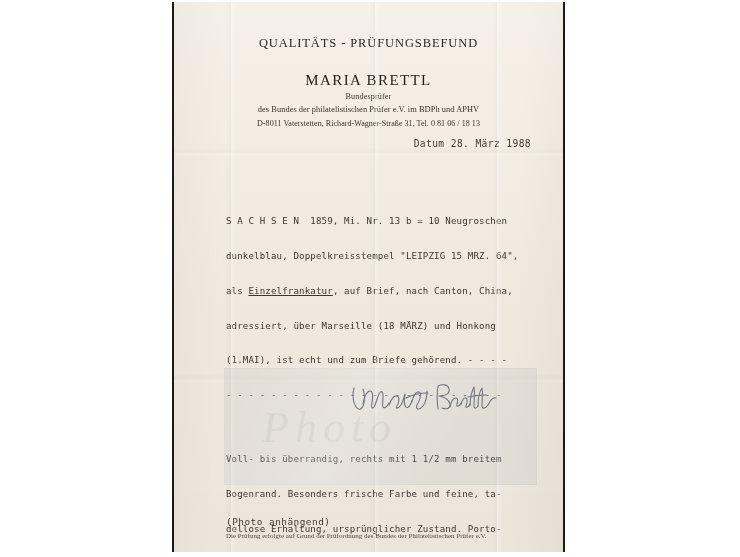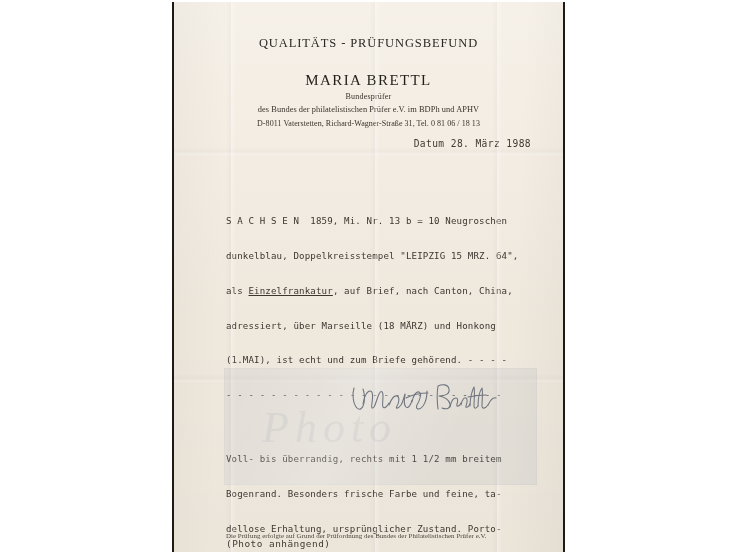--- a/index.html
+++ b/index.html
@@ -176,21 +176,21 @@
     top: 376px;
     width: 150px;
     height: 44px;
   }
   #signature svg { display: block; overflow: visible; }
 
   
   .footer-photo {
     position: absolute;
     left: 52px;
-    top: 536px;
+    top: 514px;
     font-family: "DejaVu Sans Mono", monospace;
     font-size: 9.4px;
     color: #403a32;
     letter-spacing: 0.5px;
   }
   .footer-note {
     position: absolute;
     left: 52px;
     top: 530px;
     font-family: "Liberation Serif", serif;

